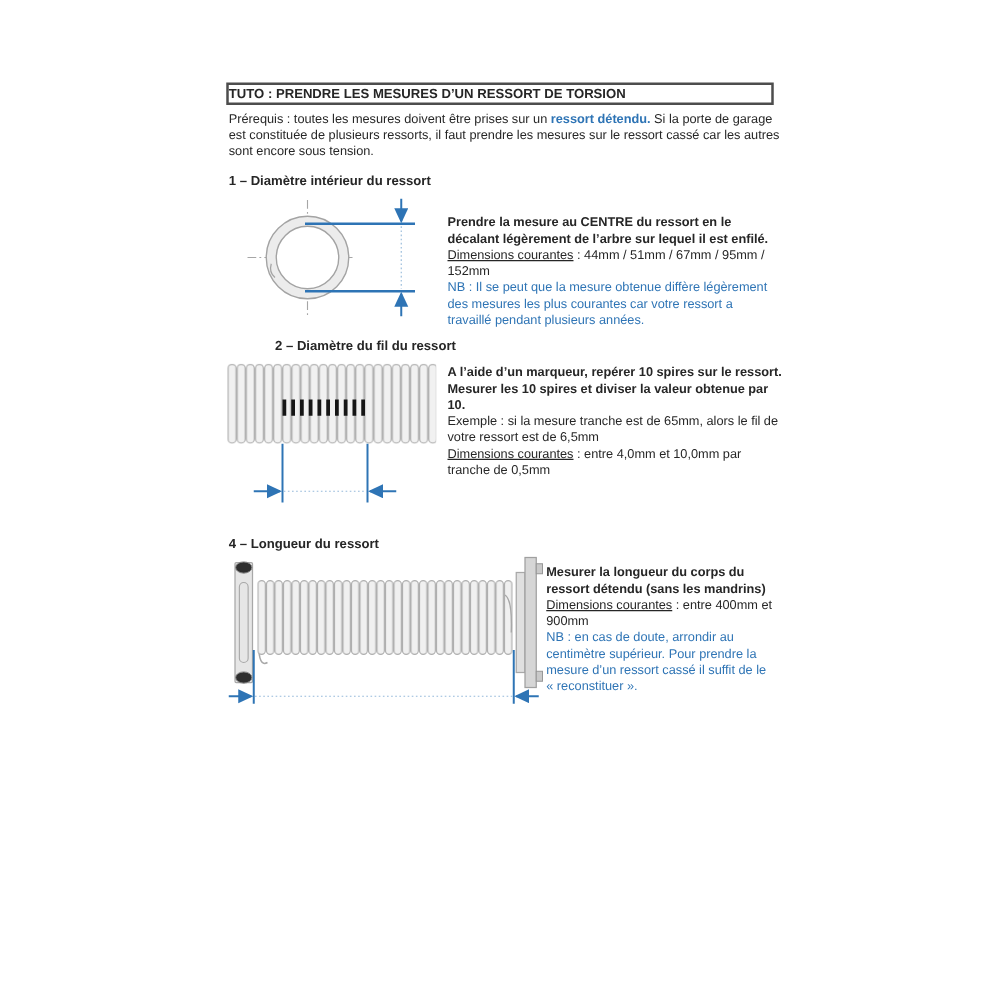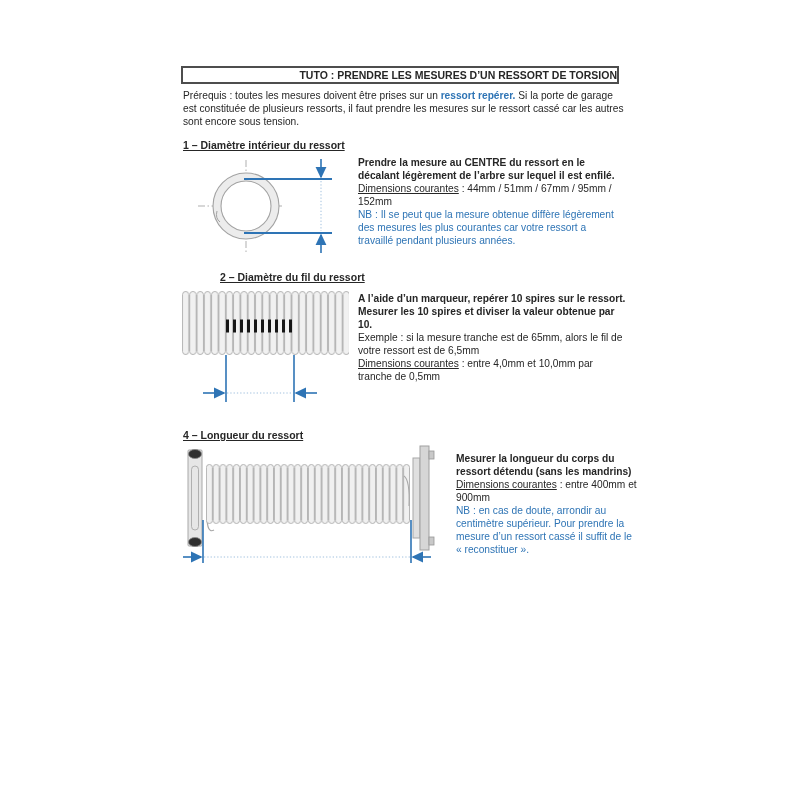--- a/index.html
+++ b/index.html
@@ -3,51 +3,51 @@
 <meta charset="utf-8">
 <style>
   html,body { margin:0; padding:0; background:#ffffff; }
   .page {
     position:relative; width:800px; height:800px; background:#ffffff;
     font-family:"Liberation Sans", sans-serif; color:#262626; overflow:hidden;
   }
   .abs { position:absolute; }
   .title-box {
     left:181px; top:66px; width:434px; height:14px;
-    border:2px solid #4d4d4d; text-align:right;
+    border:2px solid #4d4d4d; text-align:left;
     font-weight:bold; font-size:10.5px; line-height:14px;
   }
   .body-text { font-size:10.2px; line-height:13px; }
   .intro { left:183px; top:89px; width:441px; }
-  .heading { font-size:10.5px; font-weight:bold;text-decoration:underline; }
+  .heading { font-size:10.5px; font-weight:bold; }
   .h1 { left:183px; top:139px; }
   .h2 { left:183px; top:271px;margin-left:37px; }
   .h3 { left:183px; top:429px; }
-  .col1 { left:358px; top:156px; width:266px; }
+  .col1 { left:358px; top:172px; width:266px; }
   .col2 { left:358px; top:292px; width:268px; }
-  .col3 { left:456px; top:452px; width:184px; }
+  .col3 { left:437px; top:452px; width:184px; }
   .b { font-weight:bold; }
   .blue { color:#2E74B5; }
   .bluebold { color:#2E74B5; font-weight:bold; }
   .ul { text-decoration:underline; }
   svg.diag { position:absolute; overflow:visible; }
   .svg1 { left:180px; top:153px; }
   .svg2 { left:181px; top:289px; }
   .svg3 { left:182px; top:444px; }
 </style>
 </head>
 <body>
 
 <div class="page">
 
   <div class="abs title-box">
     <span>TUTO : PRENDRE LES MESURES D’UN RESSORT DE TORSION</span>
   </div>
 
-  <div class="abs body-text intro"><span>Prérequis : toutes les mesures doivent être prises sur un </span><span class="bluebold">ressort repérer.</span><span> Si la porte de garage est constituée de plusieurs ressorts, il faut prendre les mesures sur le ressort cassé car les autres sont encore sous tension.</span></div>
+  <div class="abs body-text intro"><span>Prérequis : toutes les mesures doivent être prises sur un </span><span class="bluebold">ressort détendu.</span><span> Si la porte de garage est constituée de plusieurs ressorts, il faut prendre les mesures sur le ressort cassé car les autres sont encore sous tension.</span></div>
 
   <div class="abs heading h1">1 – Diamètre intérieur du ressort</div>
 
   <svg class="diag svg1" width="170" height="115" viewBox="0 0 170 115">
     <defs>
       <marker id="a1" orient="auto" markerWidth="9" markerHeight="8" refX="6.5" refY="3.5">
         <path d="M0,0 L7.5,3.5 L0,7 z" fill="#2E74B5"></path>
       </marker>
     </defs>
 

